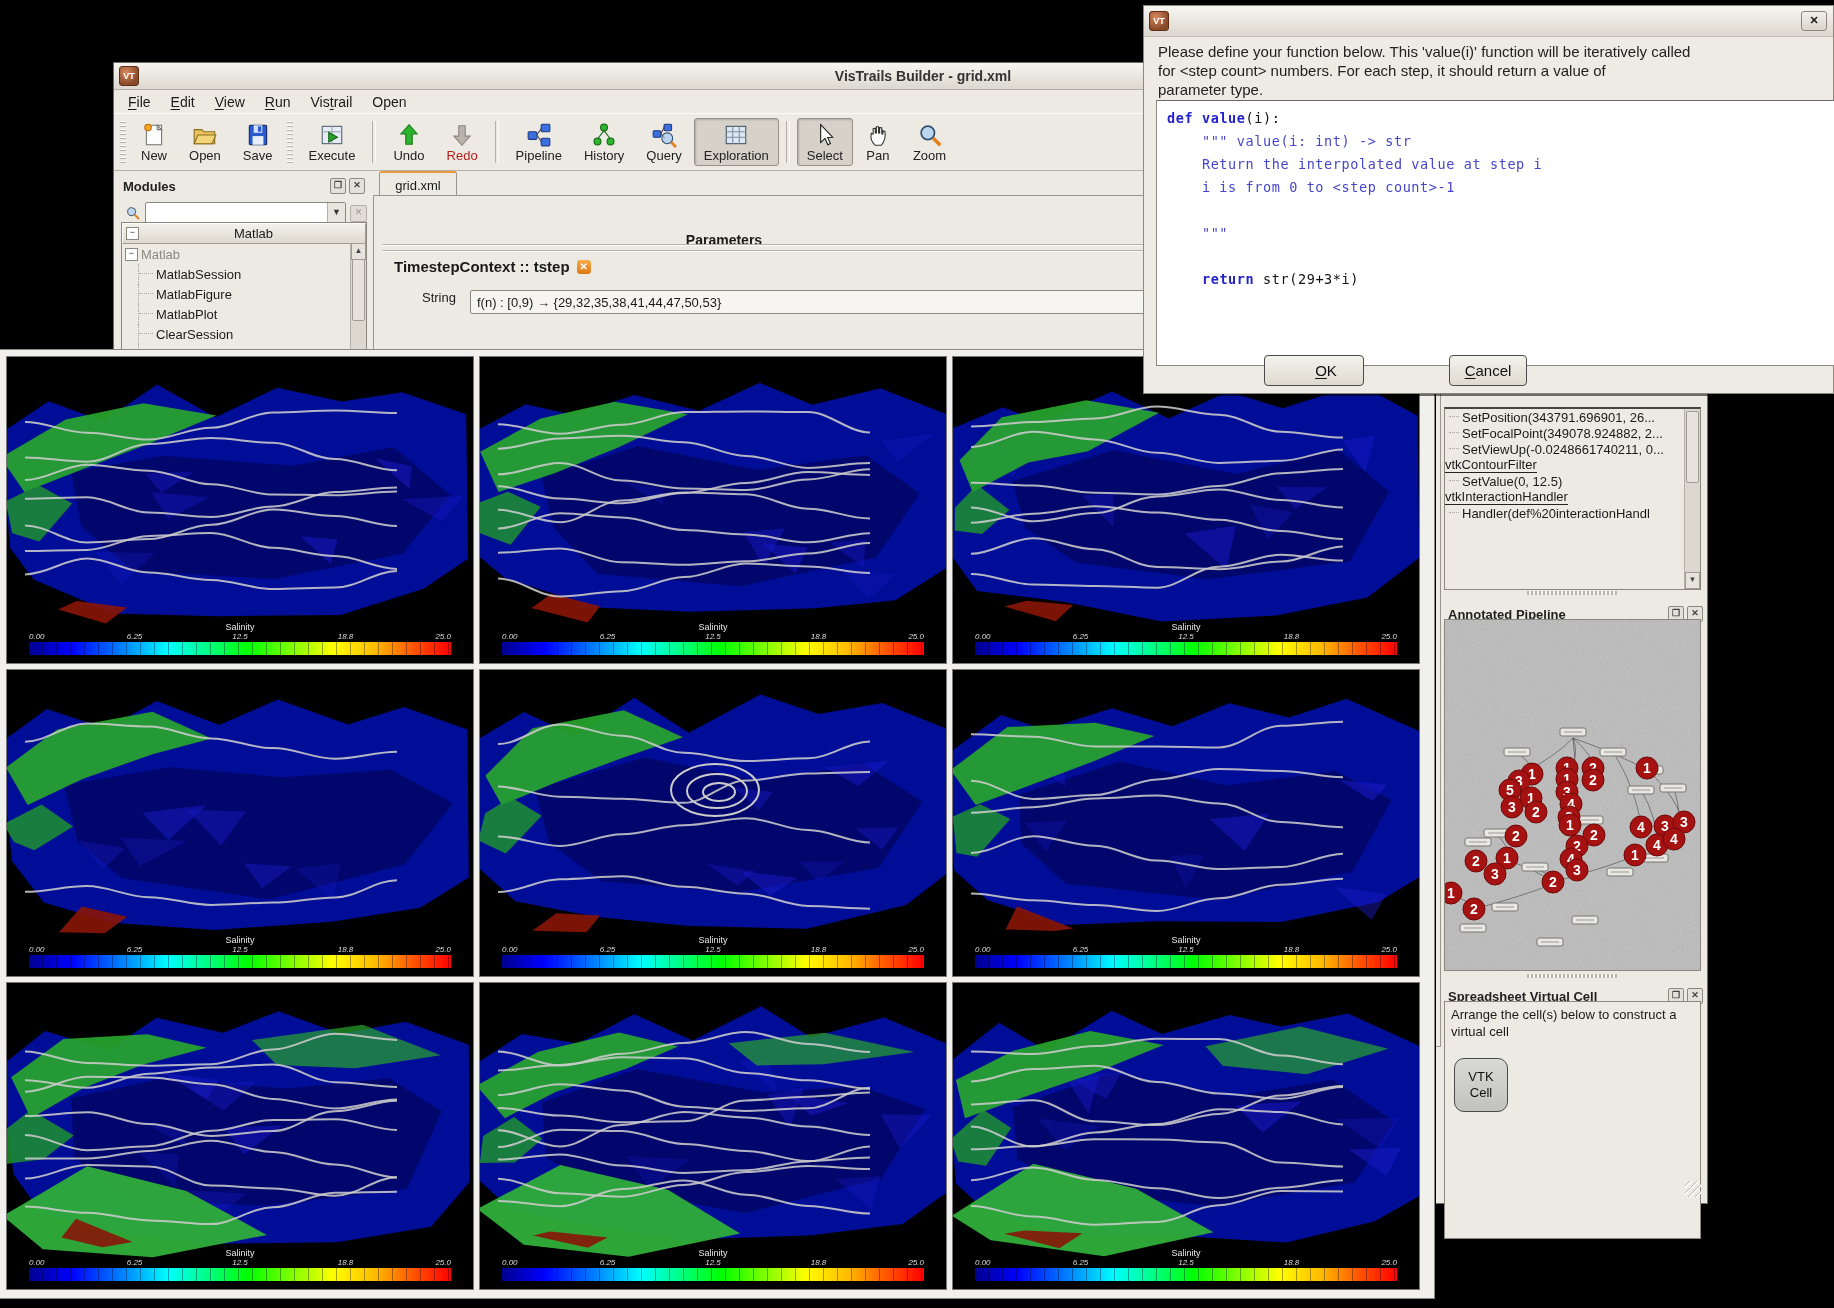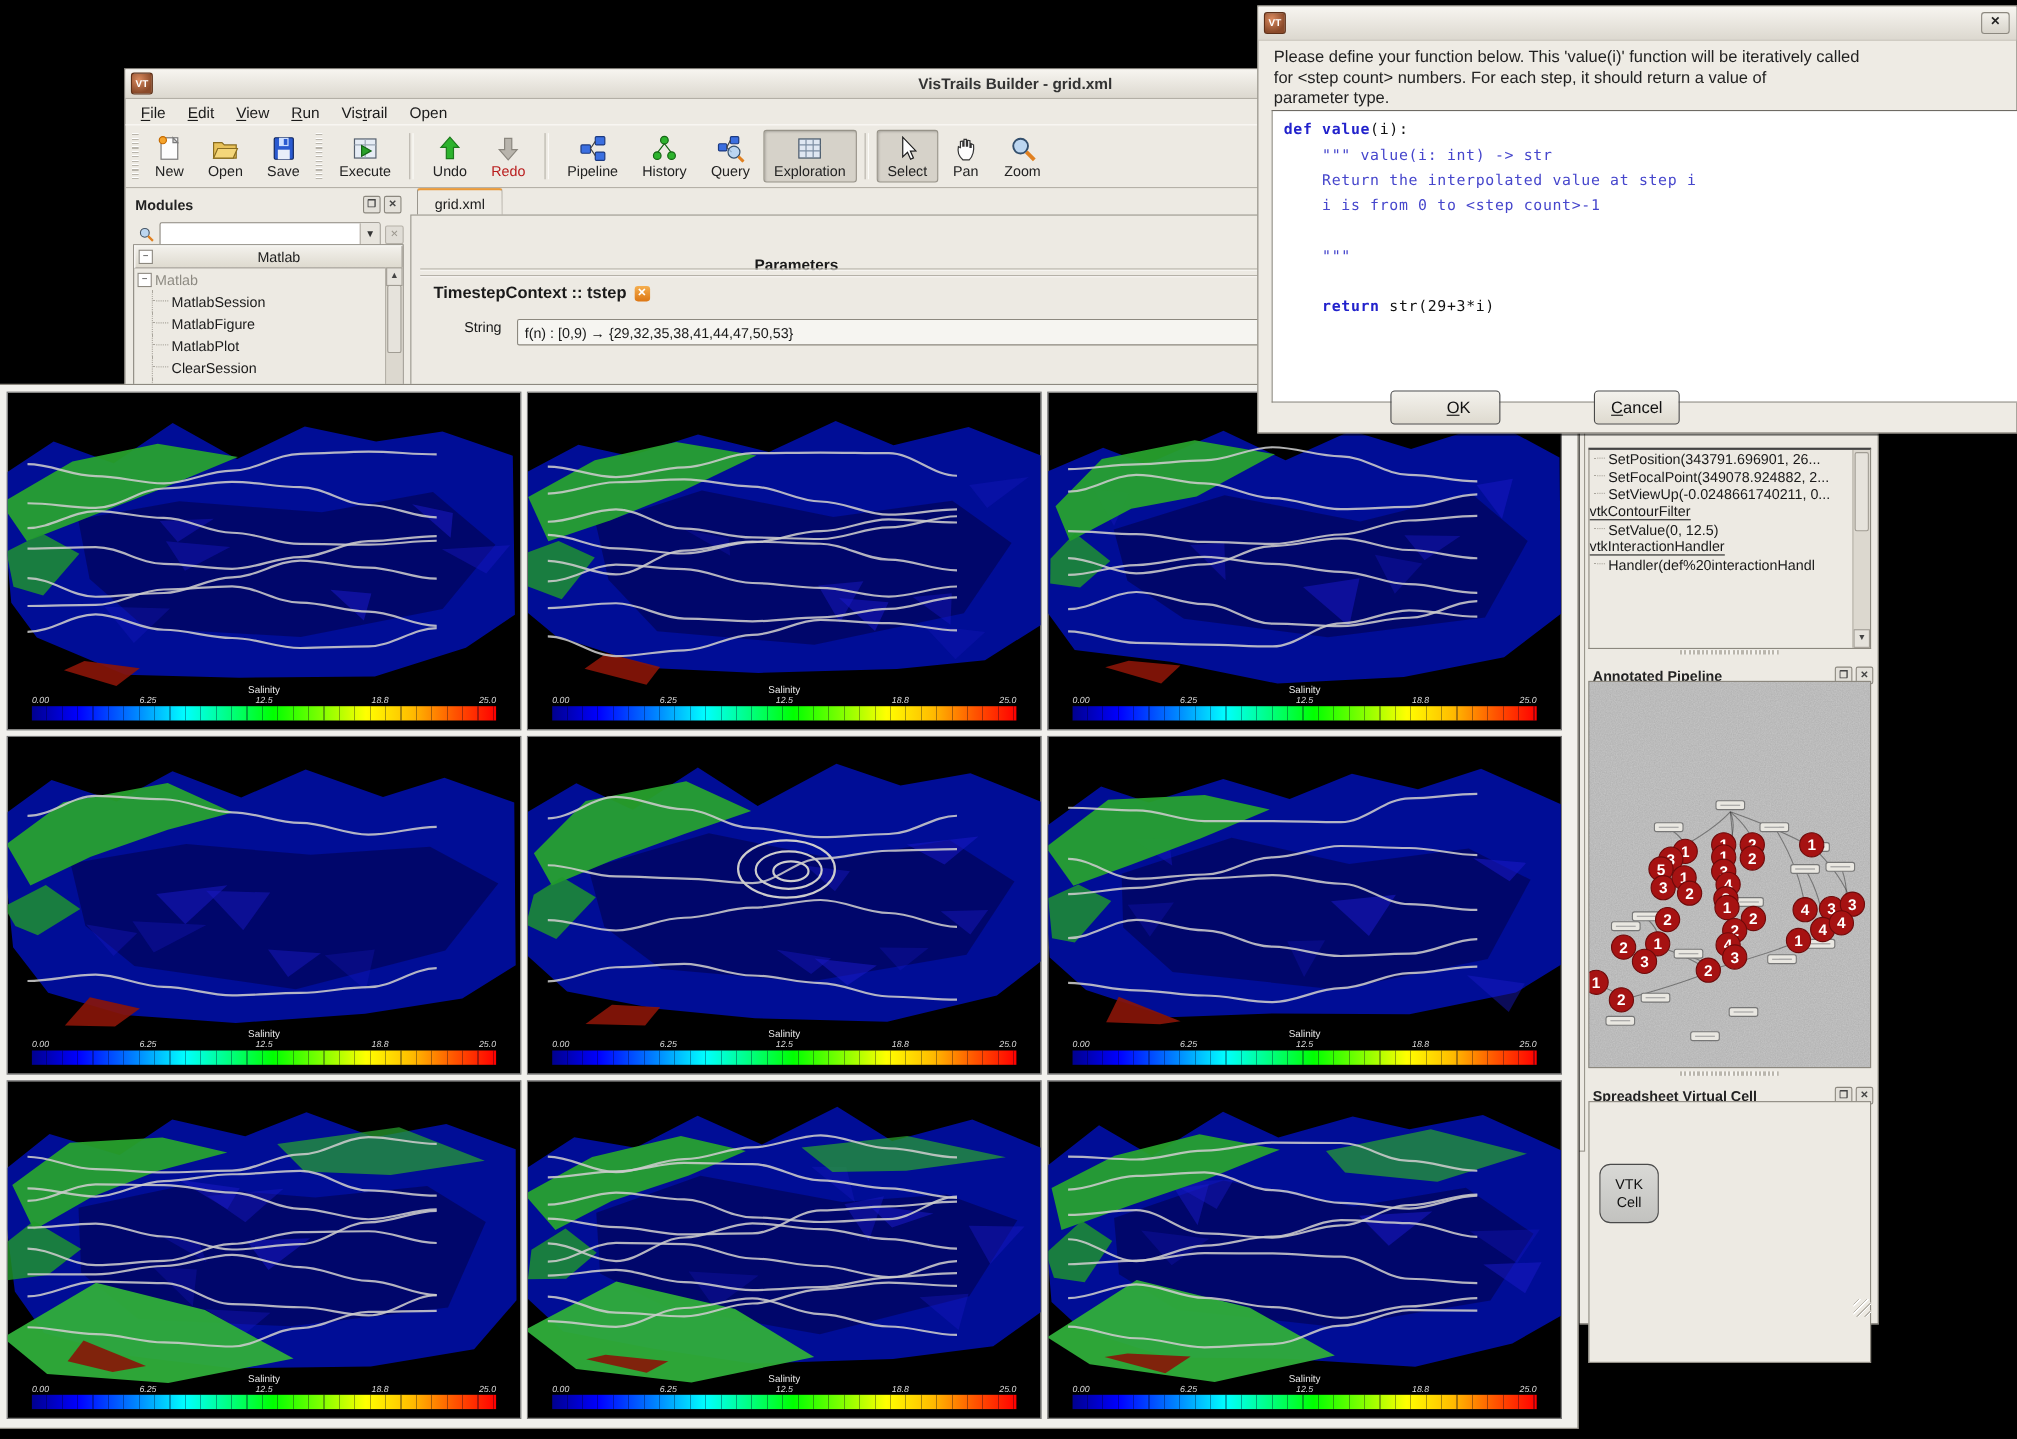--- a/index.html
+++ b/index.html
@@ -584,20 +584,21 @@
           </svg></div>
       <div class="splitter" style="position:absolute;left:0;top:631px;width:255px">
           <div class="dots"></div>
         </div>
       <div class="panel-head" style="position:absolute;left:0;top:639px;width:255px">
         <span class="ph-label">Spreadsheet Virtual Cell</span>
         <span class="ph-btn">❐</span>
         <span class="ph-btn">✕</span>
       </div>
       <div id="svc-box" style="top:660px;height:236px">
+        <div id="svc-text">Arrange the cell(s) below to construct a virtual cell</div>
         <div id="vtk-cell-btn">
           <span>VTK</span>
           <span>Cell</span>
         </div>
       </div>
     </div>
     <div class="grip-corner"></div>
   </section>
 
   <section class="win" id="spreadsheet">

